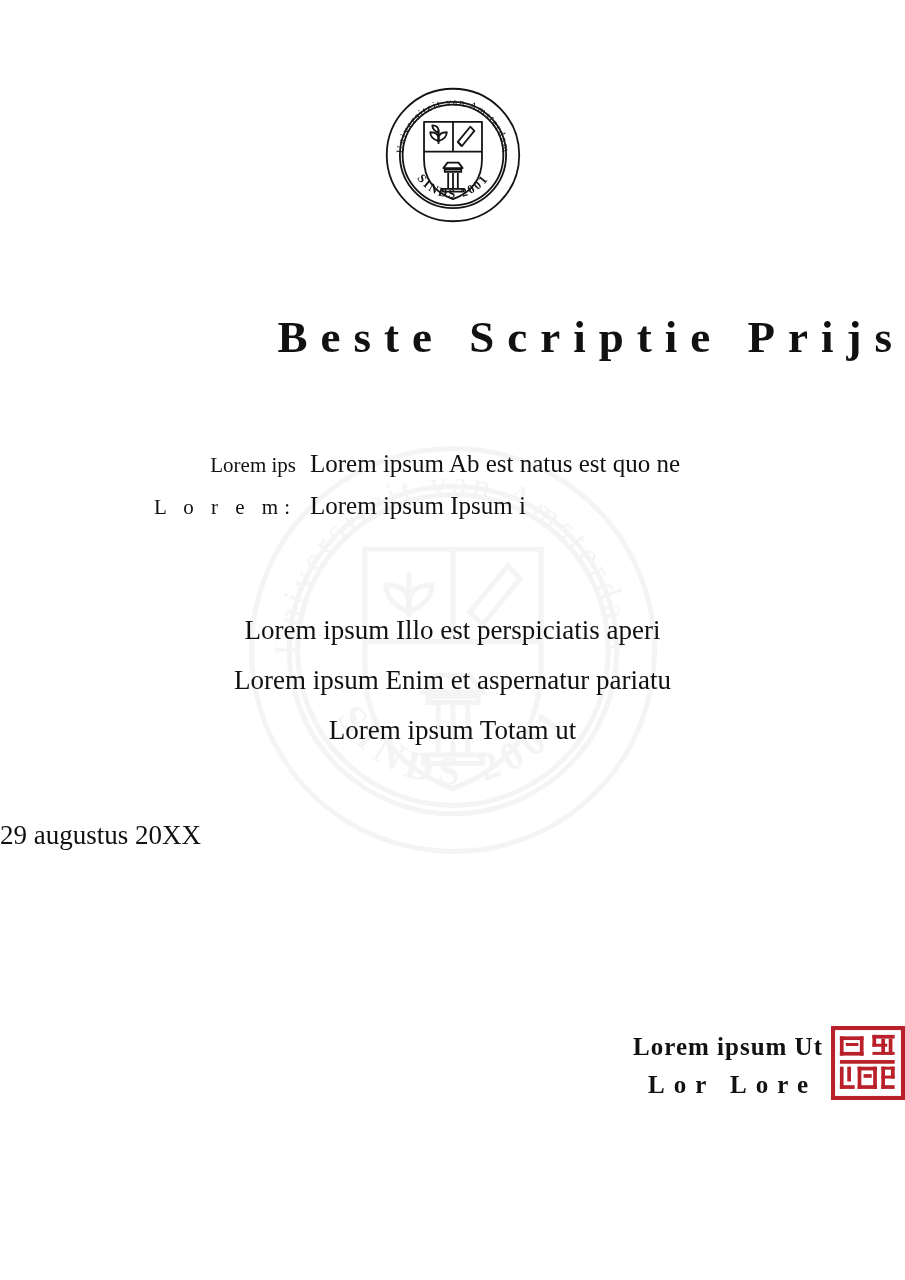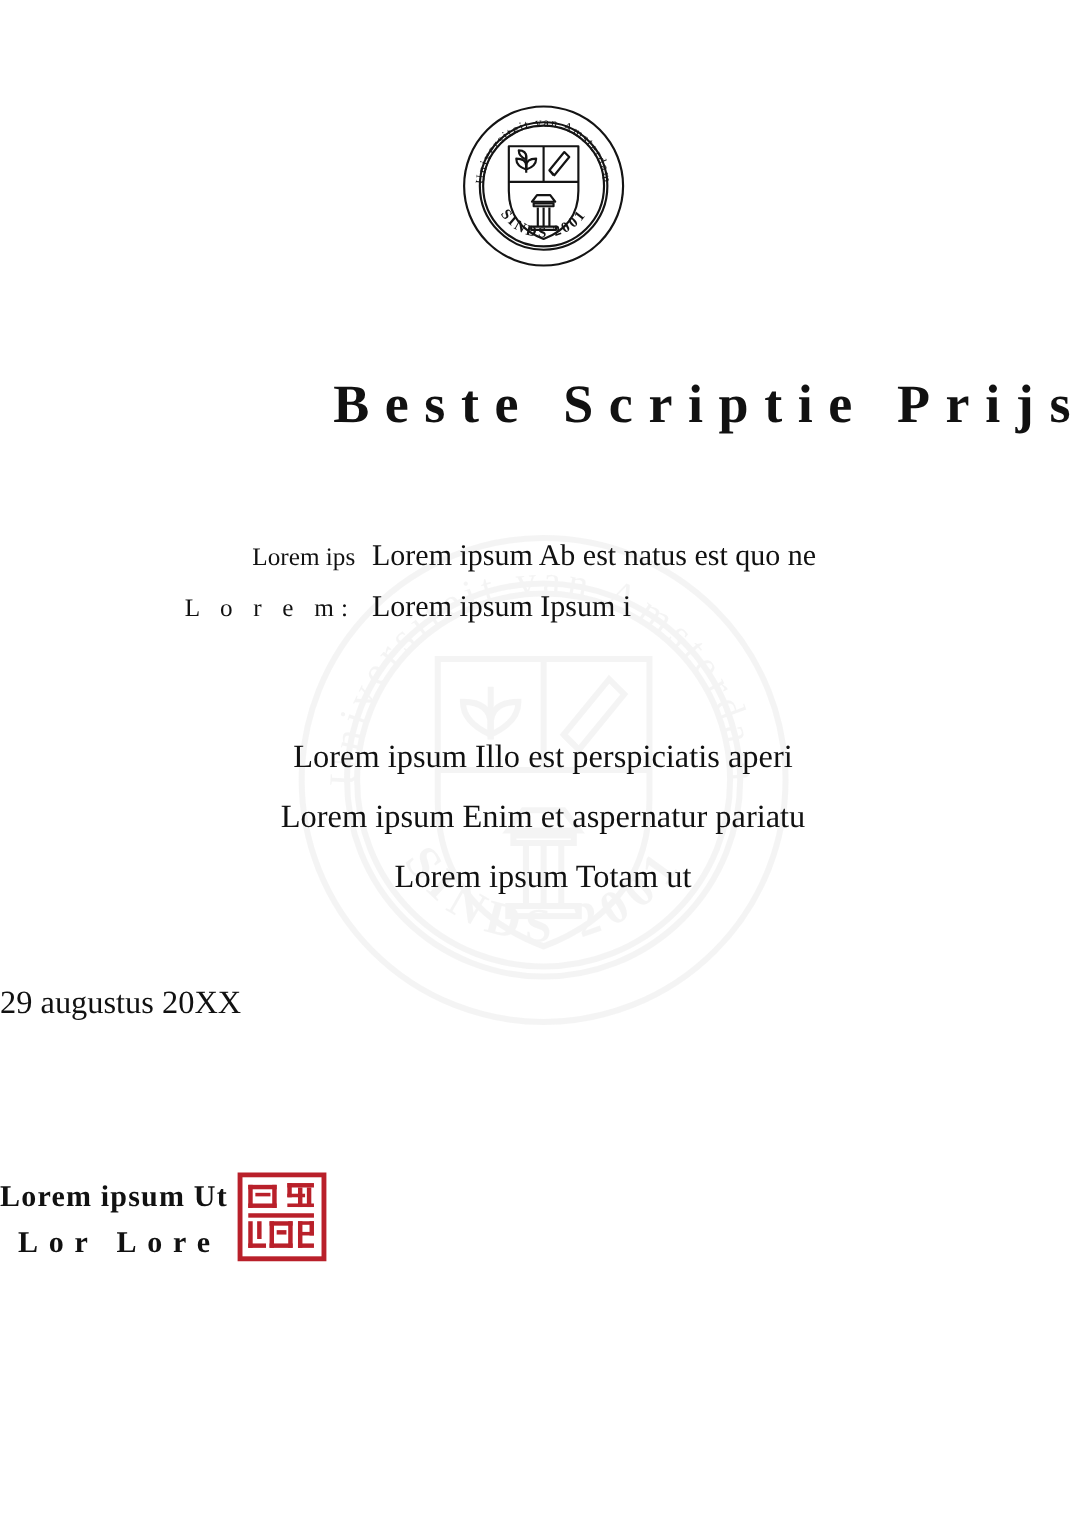--- a/index.html
+++ b/index.html
@@ -109,25 +109,25 @@
     left: 0;
     width: 100%;
     text-align: left;
     font-size: 27px;
     white-space: nowrap;
   }
 
   
   .signature-block {
     position: absolute;
-    top: 975px;
+    top: 1024px;
     left: 0;
     width: 100%;
     display: flex;
-    justify-content: flex-start;
+    justify-content: flex-end;
     align-items: flex-start;
   }
   .signature-names {
     text-align: center;
     padding-top: 4px;
   }
   .sig-name {
     font-size: 25px;
     font-weight: bold;
     letter-spacing: 1px;

